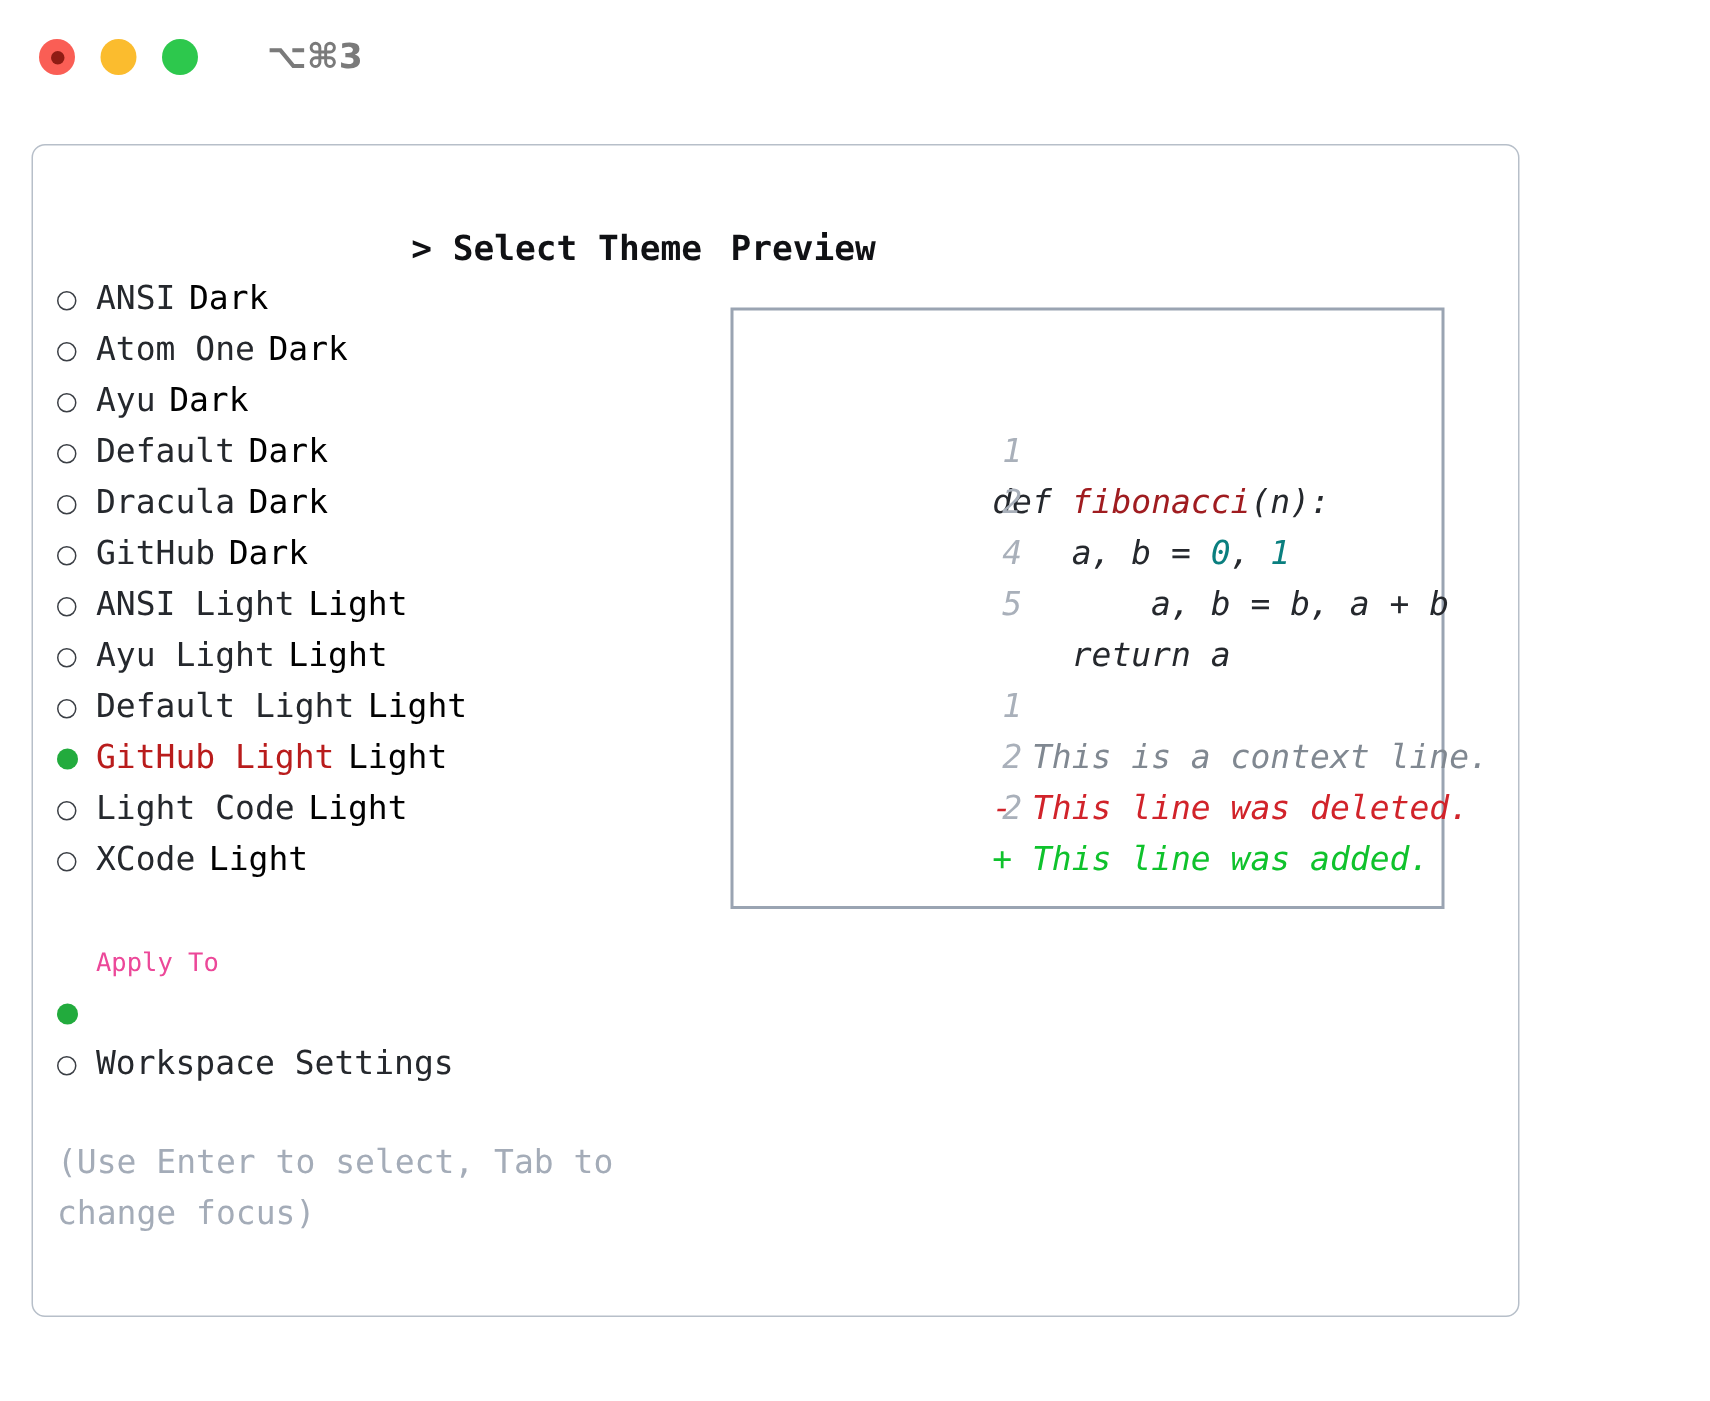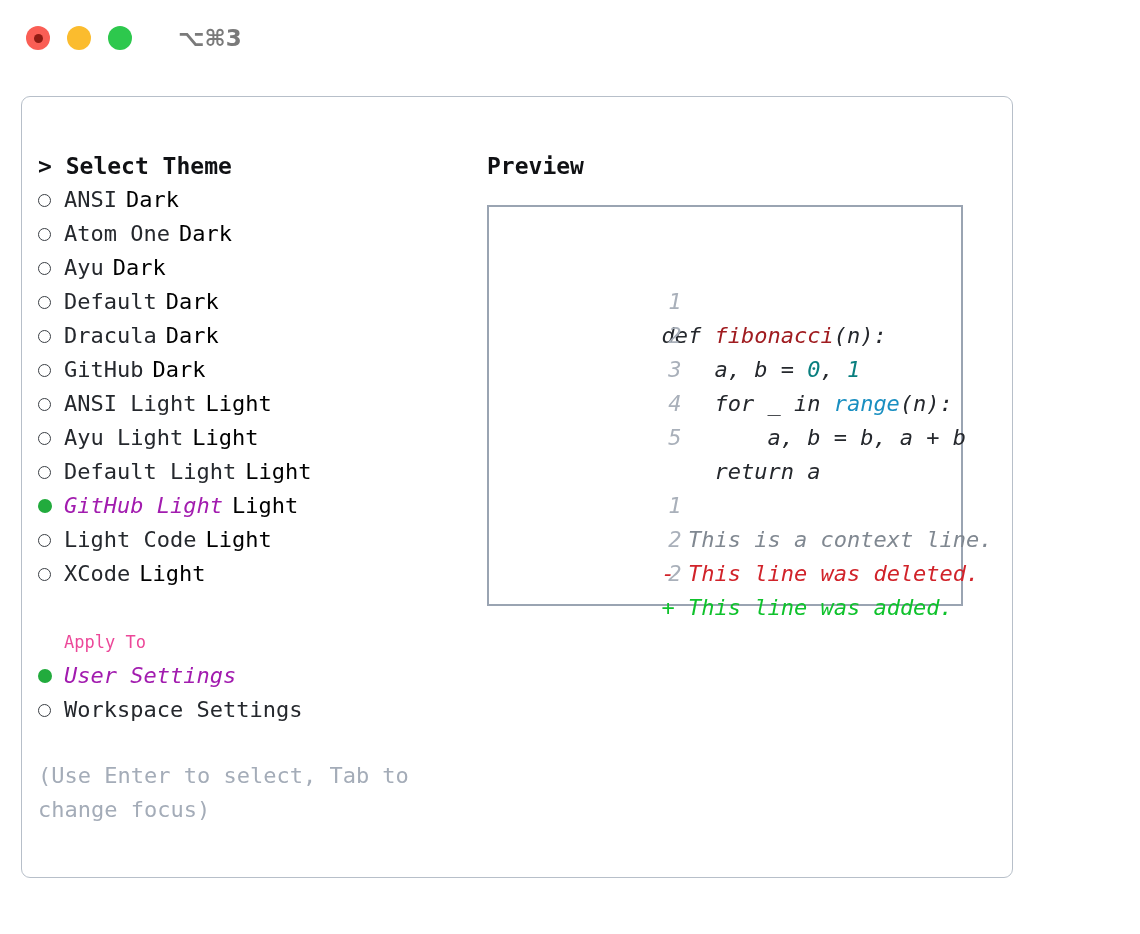--- a/index.html
+++ b/index.html
@@ -82,20 +82,21 @@
     width: 430px;
   }
 
   .section-title {
     font-size: 23px;
     font-weight: bold;
     color: #101114;
     white-space: pre;
     line-height: 34px;
     height: 34px;
+    text-align: right;
   }
 
   .opt-row {
     display: flex;
     align-items: center;
     height: 34px;
     line-height: 34px;
     font-size: 22px;
     white-space: pre;
   }
@@ -122,21 +123,21 @@
   .bullet.filled i {
     background: #22ab3d;
     border: none;
     width: 14px;
     height: 14px;
   }
   .opt-label {
     color: #25282d;
     padding-left: 4px;
   }
-  .opt-row.selected .opt-label { color: #a21caf; font-style: italic; }
+  .opt-row.selected .opt-label { color: #b91c1c; }
   .opt-tag {
     color: #000000;
     padding-left: 9px;
   }
 
   .spacer-line { height: 34px; }
 
   .apply-title {
     font-size: 17px;
     color: #ec4899;
@@ -283,21 +284,20 @@
       </div>
     </div>
 
     <div class="spacer-line"></div>
 
     <div class="apply-title">Apply To</div>
 
     <div>
       <div class="opt-row selected">
         <span class="bullet filled"><i></i></span>
-        <span class="opt-label">User Settings</span>
       </div>
       <div class="opt-row">
         <span class="bullet empty"><i></i></span>
         <span class="opt-label">Workspace Settings</span>
       </div>
     </div>
 
     <div class="hint">(Use Enter to select, Tab to change focus)</div>
   </div>
 
@@ -309,24 +309,20 @@
       <div>
         <div class="code-line">
           <span class="ln">1</span>
           <span class="code-txt">def </span><span class="tok-fn">fibonacci</span><span class="code-txt">(n):</span>
         </div>
         <div class="code-line">
           <span class="ln">2</span>
           <span class="code-txt">    a, b = </span><span class="tok-num">0</span><span class="code-txt">, </span><span class="tok-num">1</span>
         </div>
         <div class="code-line">
-          <span class="ln">3</span>
-          <span class="code-txt">    for _ in </span><span class="tok-call">range</span><span class="code-txt">(n):</span>
-        </div>
-        <div class="code-line">
           <span class="ln">4</span>
           <span class="code-txt">        a, b = b, a + b</span>
         </div>
         <div class="code-line">
           <span class="ln">5</span>
           <span class="code-txt">    return a</span>
         </div>
       </div>
 
       <div class="blank-line"></div>

